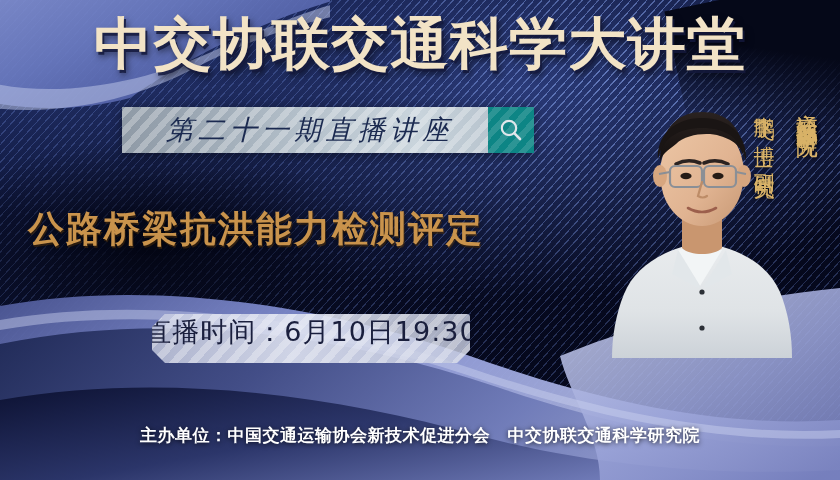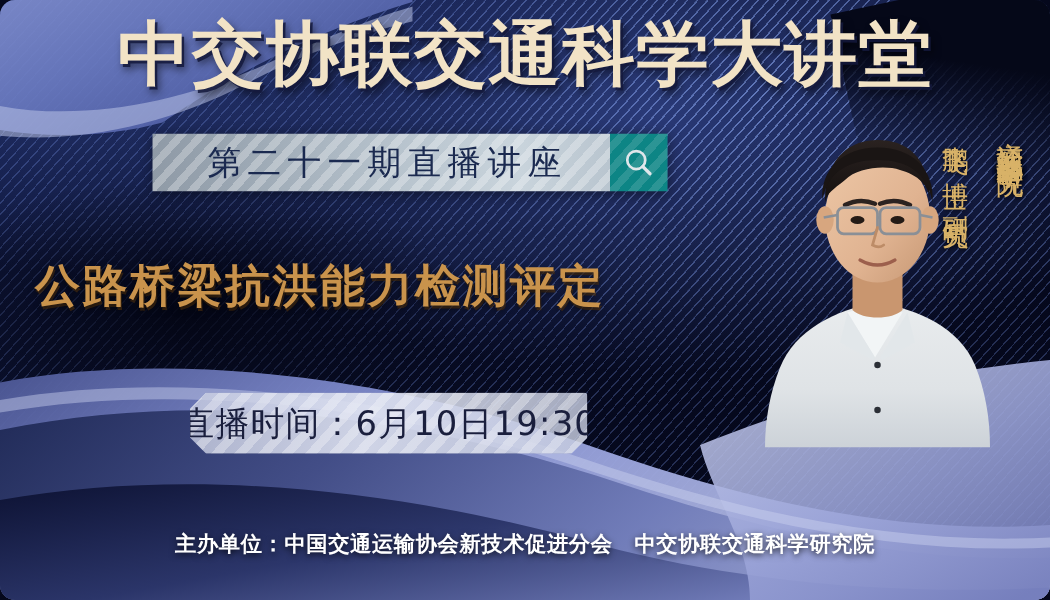--- a/index.html
+++ b/index.html
@@ -7,21 +7,20 @@
     width:840px;height:480px;overflow:hidden;
     font-family:"Liberation Sans","DejaVu Sans",sans-serif;
     background:#05081c;
   }
   .poster{
     position:relative;width:840px;height:480px;overflow:hidden;
     background:
       radial-gradient(ellipse 700px 340px at 62% 18%, #2a3a78 0%, rgba(42,58,120,0) 62%),
       radial-gradient(ellipse 520px 300px at 8% 8%, #24336b 0%, rgba(36,51,107,0) 60%),
       linear-gradient(160deg,#141f52 0%,#0d1436 28%,#070b22 52%,#05081c 72%,#080d28 100%);
-    border-radius: 12px;
   }
 
   
   .stripes{
     position:absolute;inset:0;
     background-image:repeating-linear-gradient(
       -48deg,
       rgba(120,150,235,0.00) 0px,
       rgba(120,150,235,0.00) 2px,
       rgba(125,155,240,0.30) 2px,
@@ -91,20 +90,21 @@
       rgba(255,255,255,0) 6px,
       rgba(255,255,255,.28) 6px,
       rgba(255,255,255,.28) 12px);
   }
   .sub-bar-text{
     position:relative;z-index:2;height:100%;
     display:flex;align-items:center;justify-content:center;
     font-size:27px;font-weight:500;letter-spacing:5px;
     color:#1b2a50;padding-left:10px;
     font-family:"DejaVu Sans","Liberation Sans",sans-serif;
+    font-style:italic;
   }
   .sub-bar-icon{
     width:46px;flex:0 0 46px;background:#0d8585;
     display:flex;align-items:center;justify-content:center;position:relative;
   }
   .sub-bar-icon::after{
     content:"";position:absolute;inset:0;
     background-image:repeating-linear-gradient(
       -48deg,
       rgba(255,255,255,0) 0px,
@@ -121,21 +121,21 @@
     font-family:"DejaVu Sans","Liberation Sans",sans-serif;
     text-shadow:0 2px 6px rgba(0,0,0,.6), 1px 2px 0 rgba(90,55,15,.6);
   }
 
   
   .date-pill{
     position:absolute;left:152px;top:314px;width:318px;height:49px;
     background:linear-gradient(100deg,rgba(200,205,225,.80) 0%,rgba(222,226,240,.90) 45%,rgba(196,202,222,.82) 100%);
     clip-path:polygon(13px 0,100% 0,100% 36px,100% 36px,calc(100% - 13px) 100%,13px 100%,0 36px,0 13px);
     border-radius:3px;
-    display:flex;align-items:center;justify-content:center;
+    display:flex;align-items:flex-start;justify-content:center;
     box-shadow:0 3px 12px rgba(0,0,0,.45);
     overflow:hidden;
   }
   .date-pill::before{
     content:"";position:absolute;inset:0;
     background-image:repeating-linear-gradient(
       -48deg,
       rgba(255,255,255,0) 0px,
       rgba(255,255,255,0) 7px,
       rgba(255,255,255,.30) 7px,

